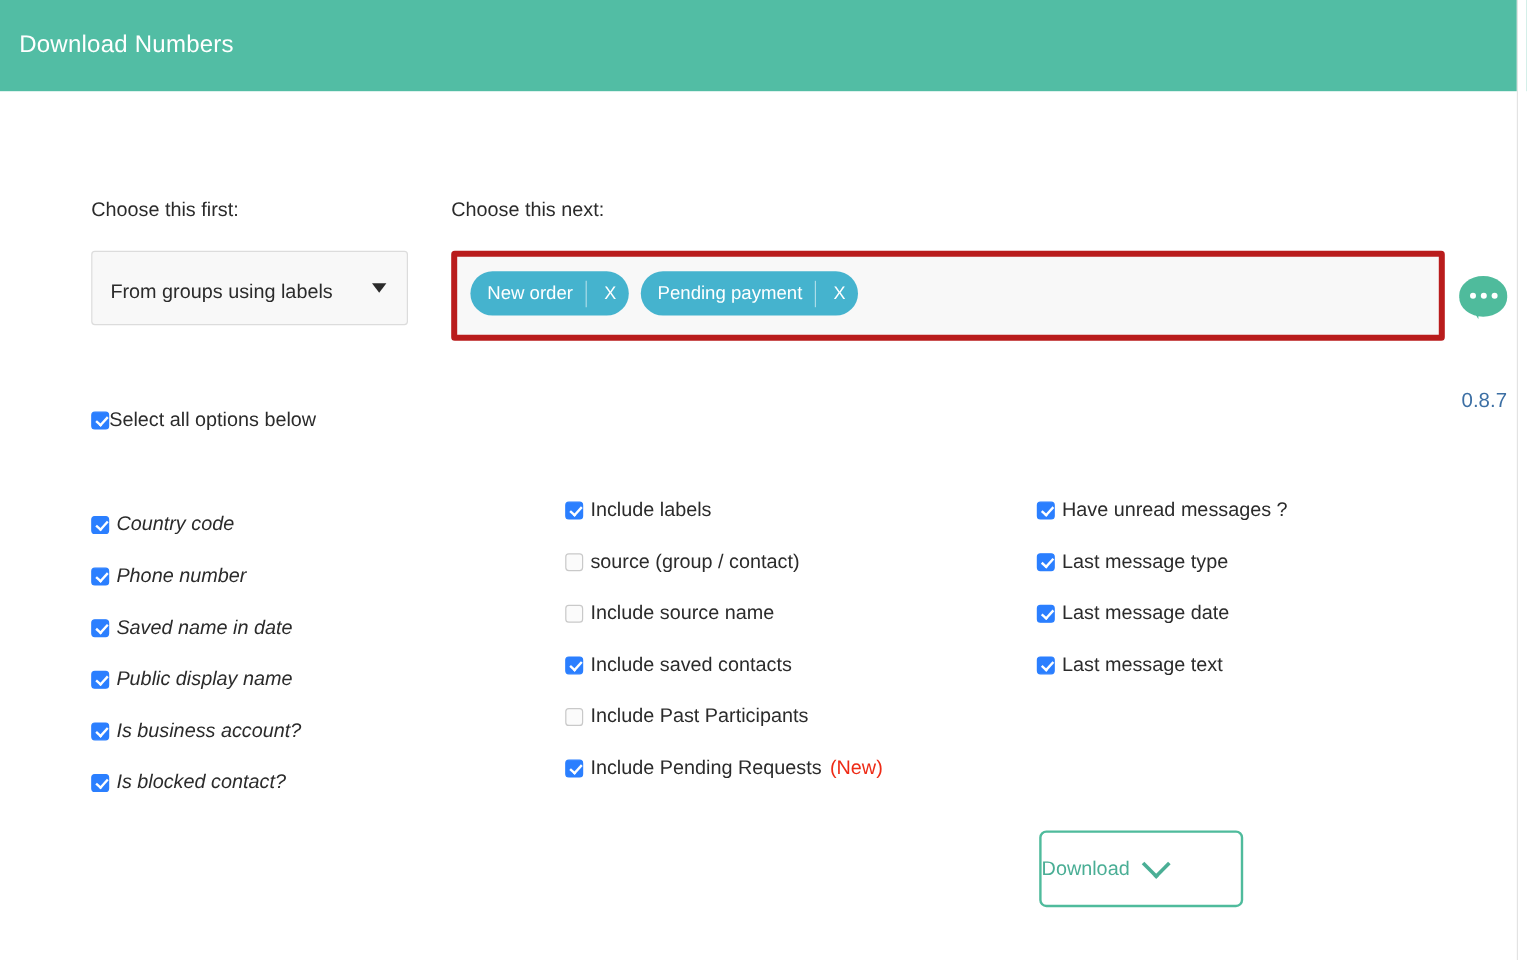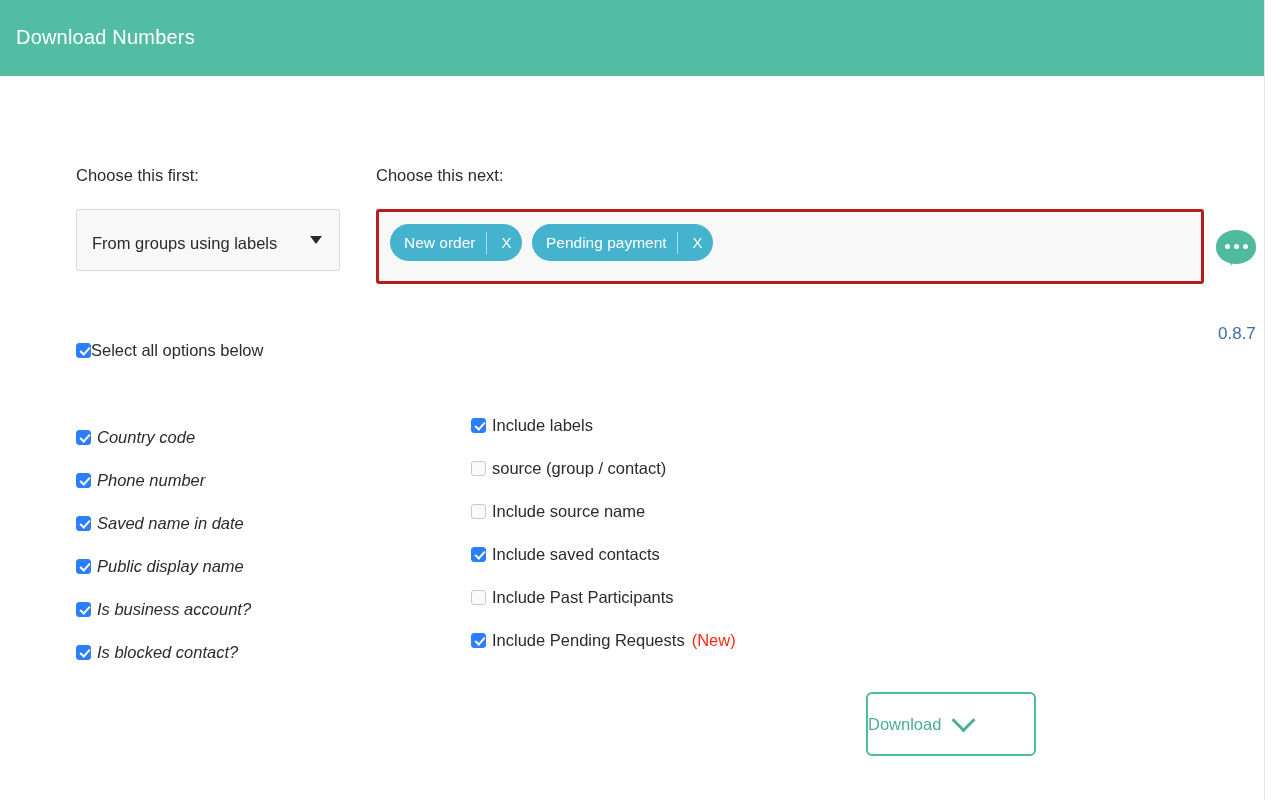--- a/index.html
+++ b/index.html
@@ -112,21 +112,21 @@
   }
 
   
   .chips-box {
     position: absolute;
     left: 376px;
     top: 133px;
     width: 828px;
     height: 75px;
     background: #f8f8f8;
-    border: 3px solid #b91c1c;
+    border: 5px solid #b91c1c;
     border-radius: 3px;
     box-sizing: border-box;
     padding: 12px 0 0 11px;
   }
   .chip {
     display: inline-flex;
     align-items: center;
     height: 37px;
     background: #45b3ce;
     border-radius: 19px;
@@ -414,20 +414,38 @@
         <span class="cb off"></span>
         <span class="opt-label">Include Past Participants</span>
       </div>
       <div class="opt-row">
         <span class="cb on"></span>
         <span class="opt-label">Include Pending Requests</span>
         <span class="badge-new">(New)</span>
       </div>
     </div>
 
+    <div class="opt-col col-3">
+      <div class="opt-row">
+        <span class="cb on"></span>
+        <span class="opt-label">Have unread messages ?</span>
+      </div>
+      <div class="opt-row">
+        <span class="cb on"></span>
+        <span class="opt-label">Last message type</span>
+      </div>
+      <div class="opt-row">
+        <span class="cb on"></span>
+        <span class="opt-label">Last message date</span>
+      </div>
+      <div class="opt-row">
+        <span class="cb on"></span>
+        <span class="opt-label">Last message text</span>
+      </div>
+    </div>
 
   </div>
 
   <div class="download-btn">
     <span class="download-label">Download</span>
     <span class="download-caret"></span>
   </div>
 
   <div class="scrollbar-track"></div>
 </div>

